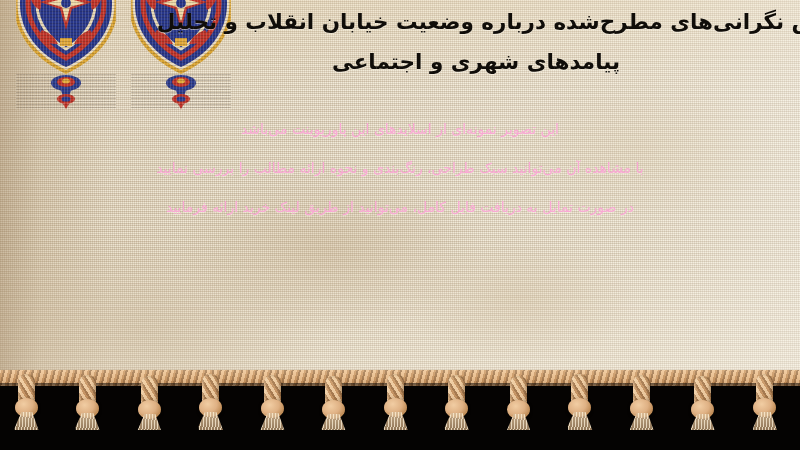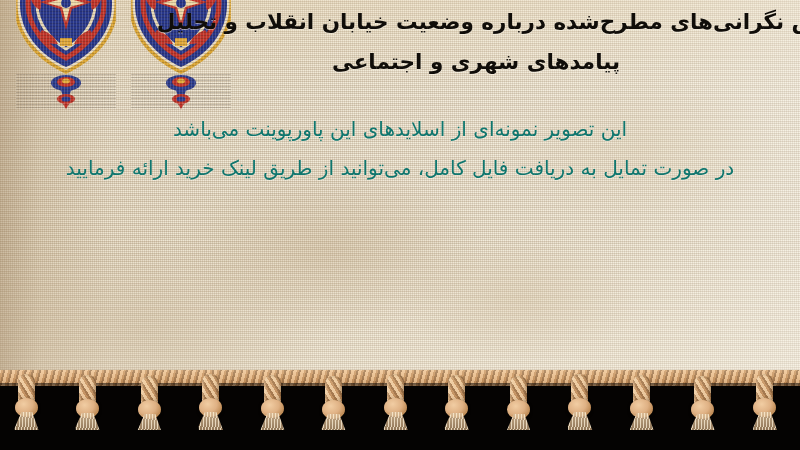--- a/index.html
+++ b/index.html
@@ -90,22 +90,22 @@
     margin-right: -26px;
   }
 
   
   .body-block {
     position: absolute;
     right: 0;
     left: 0;
     top: 110px;
     text-align: center;
-    color: #0f766e;
-    font-size: 20px;
+    color: #f9a8d4;
+    font-size: 14px;
     font-weight: 400;
     line-height: 39px;
     text-shadow: 0 1px 0 rgba(255,250,240,.38);
   }
   .body-block .bl {
     display: block;
     white-space: nowrap;
   }
 
   
@@ -301,20 +301,21 @@
     </svg>
   </div>
 
   <div class="heading">
     <span class="hl l1">س نگرانی‌های مطرح‌شده درباره وضعیت خیابان انقلاب و تحلیل</span>
     <span class="hl l2">پیامدهای شهری و اجتماعی</span>
   </div>
 
   <div class="body-block">
     <span class="bl">این تصویر نمونه‌ای از اسلایدهای این پاورپوینت می‌باشد</span>
+    <span class="bl">با مشاهده آن می‌توانید سبک طراحی، رنگ‌بندی و نحوه ارائه مطالب را بررسی نمایید</span>
     <span class="bl">در صورت تمایل به دریافت فایل کامل، می‌توانید از طریق لینک خرید ارائه فرمایید</span>
   </div>
 
   <div class="fringe-zone">
     <div class="fringe-cord"></div>
     <div class="fringe-shadow"></div>
     <div id="tassel-host">
         <div class="tassel" style="left: 13.5385px; top: 4px;">
           <div class="knot"></div>
           <div class="bulb"></div>

